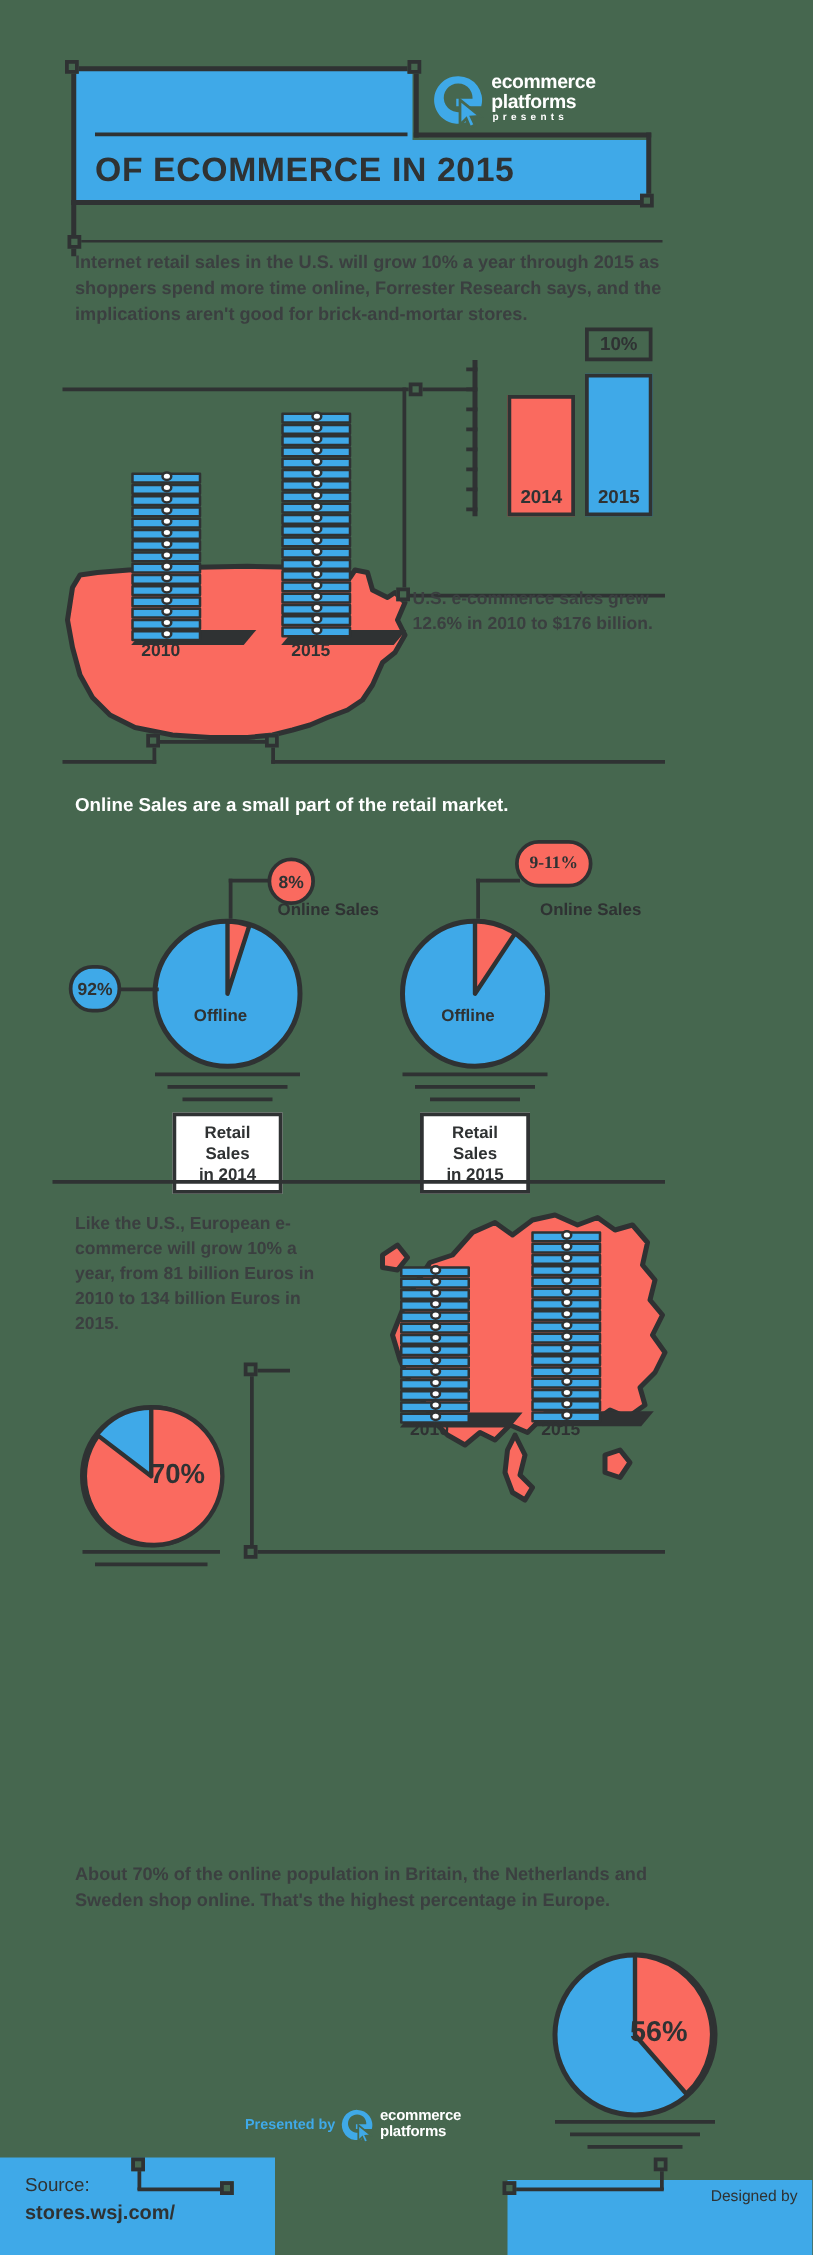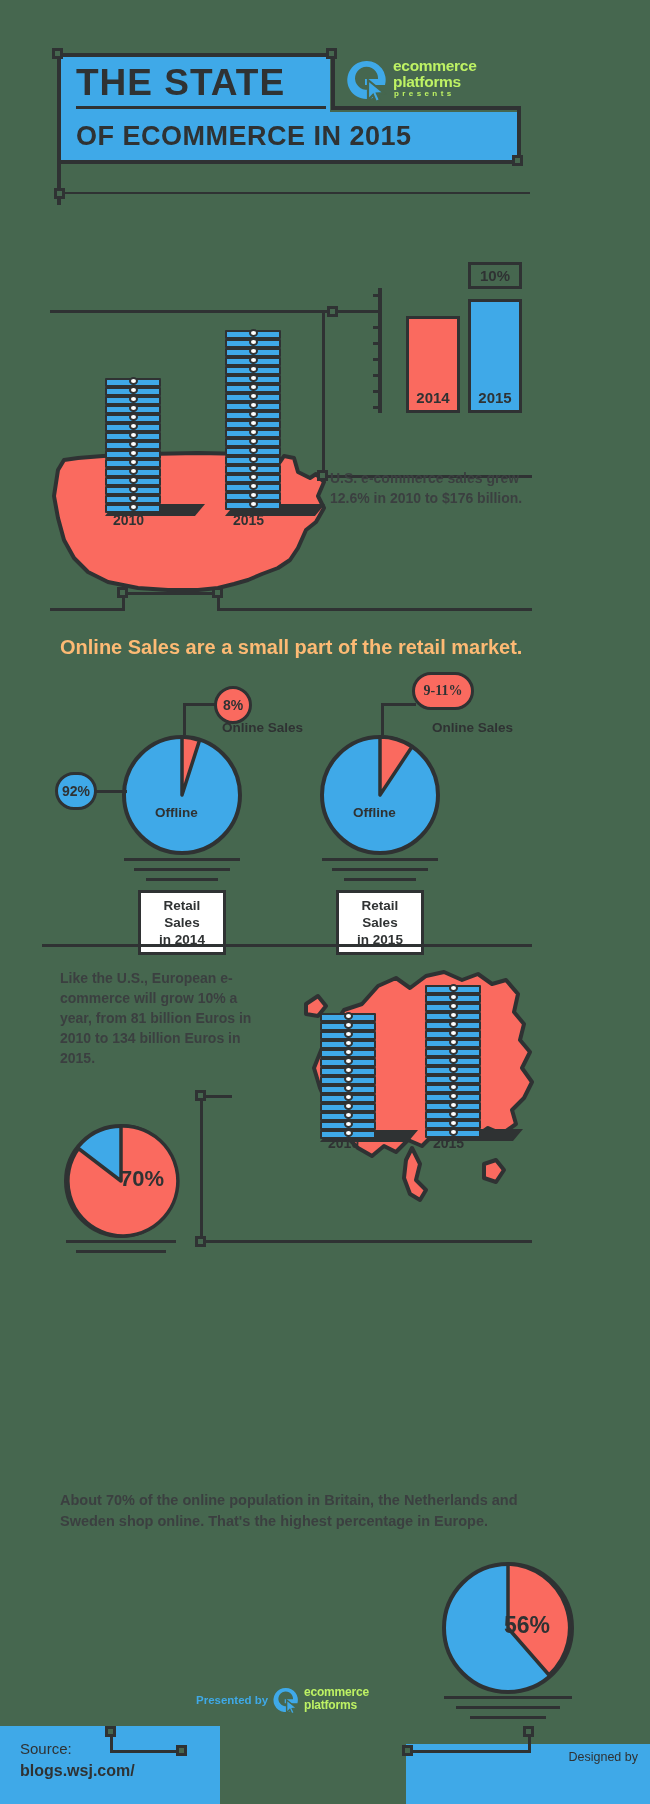--- a/index.html
+++ b/index.html
@@ -45,21 +45,21 @@
   .brk-v-right { position: absolute; left: 331px; top: 13px; width: 4px; height: 57px; background: #2f3233; }
   .brk-v-right2 { position: absolute; left: 517px; top: 66px; width: 4px; height: 58px; background: #2f3233; }
   .brk-h-bot { position: absolute; left: 57px; top: 120px; width: 464px; height: 4px; background: #2f3233; }
   .node {
     position: absolute; width: 11px; height: 11px;
     background: #46674f; border: 3px solid #2f3233;
   }
 
   
   .logo { position: absolute; }
-  .logo .lg-text { color: #bef264; font-weight: bold; line-height: 1; }
+  .logo .lg-text { color: #ffffff; font-weight: bold; line-height: 1; }
 
   
   .intro {
     position: absolute; left: 60px; top: 200px; width: 470px;
     font-size: 14.5px; font-weight: bold; color: #3b3f40;
     line-height: 21px;
   }
   .rule { position: absolute; background: #2f3233; }
 
   
@@ -93,21 +93,21 @@
   }
   .year-lbl {
     position: absolute; font-size: 14px; font-weight: bold; color: #2f3233;
   }
 
   
   .sect-text {
     position: absolute; font-size: 14px; font-weight: bold; color: #3b3f40; line-height: 20px;
   }
   .headline {
-    position: absolute; font-size: 20px; font-weight: bold; color: #fdba74;
+    position: absolute; font-size: 15px; font-weight: bold; color: #ffffff;
   }
   .pie-label {
     position: absolute; font-size: 13.5px; font-weight: bold; color: #2f3233;
   }
   .badge {
     position: absolute; background: #fa6a5f; border: 3px solid #2f3233;
     border-radius: 40px; display: flex; align-items: center; justify-content: center;
     font-size: 14px; font-weight: bold; color: #2f3233;
   }
   .badge.blue { background: #3fa9e8; }
@@ -145,36 +145,36 @@
     <div class="brk-h-top"></div>
     <div class="brk-v-right"></div>
     <div class="brk-h-mid"></div>
     <div class="brk-v-right2"></div>
     <div class="brk-h-bot"></div>
     <div class="node" style="left:52px;top:8px;"></div>
     <div class="node" style="left:326px;top:8px;"></div>
     <div class="node" style="left:512px;top:115px;"></div>
 
     <div class="hdr-underline"></div>
-    <div class="hdr-title1">THE STATE</div>
     <div class="hdr-title2">OF ECOMMERCE IN 2015</div>
 
     <div class="logo" style="left:345px;top:16px;width:170px;height:48px;">
       <svg width="44" height="44" viewBox="0 0 44 44" style="position:absolute;left:0;top:2px;">
         <path d="M22 3 A19 19 0 1 0 36 34 L30 28 A11.5 11.5 0 1 1 33 21 L20 21 L20 27 L40 27 A19 19 0 0 0 22 3 Z" fill="#3fa9e8"></path>
         <path d="M23 22 L23 42 L28 37 L31 44 L35 42 L32 35.5 L39 35 Z" fill="#3fa9e8" stroke="#46674f" stroke-width="2.2"></path>
       </svg>
       <div class="lg-text" style="position:absolute;left:48px;top:2px;font-size:15.5px;letter-spacing:-0.3px;">ecommerce</div>
       <div class="lg-text" style="position:absolute;left:48px;top:18px;font-size:15.5px;letter-spacing:-0.3px;">platforms</div>
       <div class="lg-text" style="position:absolute;left:49px;top:34px;font-size:8px;letter-spacing:3.4px;">presents</div>
     </div>
   </div>
 
   <div class="rule" style="left:60px;top:192px;width:470px;height:2px;"></div>
   <div class="node" style="left:54px;top:188px;"></div>
+  <div class="intro">Internet retail sales in the U.S. will grow 10% a year through 2015 as shoppers spend more time online, Forrester Research says, and the implications aren't good for brick-and-mortar stores.</div>
 
   <div class="barchart">
     <div class="axis-line"></div>
     <div class="tick" style="top:6px;"></div>
     <div class="tick" style="top:22px;"></div>
     <div class="tick" style="top:38px;"></div>
     <div class="tick" style="top:54px;"></div>
     <div class="tick" style="top:70px;"></div>
     <div class="tick" style="top:86px;"></div>
     <div class="tick" style="top:102px;"></div>
@@ -454,21 +454,21 @@
     <svg width="28" height="28" viewBox="0 0 44 44" style="position:absolute;left:0;top:2px;">
       <path d="M22 3 A19 19 0 1 0 36 34 L30 28 A11.5 11.5 0 1 1 33 21 L20 21 L20 27 L40 27 A19 19 0 0 0 22 3 Z" fill="#3fa9e8"></path>
       <path d="M23 22 L23 42 L28 37 L31 44 L35 42 L32 35.5 L39 35 Z" fill="#3fa9e8" stroke="#46674f" stroke-width="2.2"></path>
     </svg>
     <div class="lg-text" style="position:absolute;left:32px;top:2px;font-size:12px;letter-spacing:-0.2px;">ecommerce</div>
     <div class="lg-text" style="position:absolute;left:32px;top:15px;font-size:12px;letter-spacing:-0.2px;">platforms</div>
   </div>
 
   <div class="footer-left"></div>
   <div class="ftxt" style="left:20px;top:1740px;font-size:15px;">Source:</div>
-  <div class="ftxt" style="left:20px;top:1762px;font-size:16px;font-weight:bold;">blogs.wsj.com/</div>
+  <div class="ftxt" style="left:20px;top:1762px;font-size:16px;font-weight:bold;">stores.wsj.com/</div>
 
   <div class="footer-right"></div>
   <div class="ftxt" style="left:420px;top:1750px;width:218px;text-align:right;font-size:12.5px;">Designed by</div>
   <div class="ftxt" style="left:410px;top:1813px;width:228px;text-align:right;font-size:16px;font-weight:bold;">Daniel Campos Lozada</div>
 
   <div class="leader" style="left:110px;top:1730px;width:3px;height:22px;"></div>
   <div class="leader" style="left:110px;top:1750px;width:72px;height:3px;"></div>
   <div class="node" style="left:105px;top:1726px;"></div>
   <div class="node" style="left:176px;top:1745px;"></div>
 

